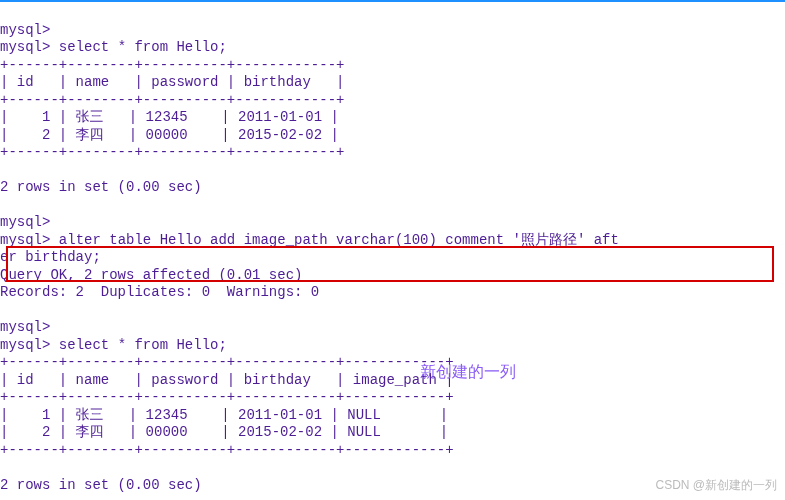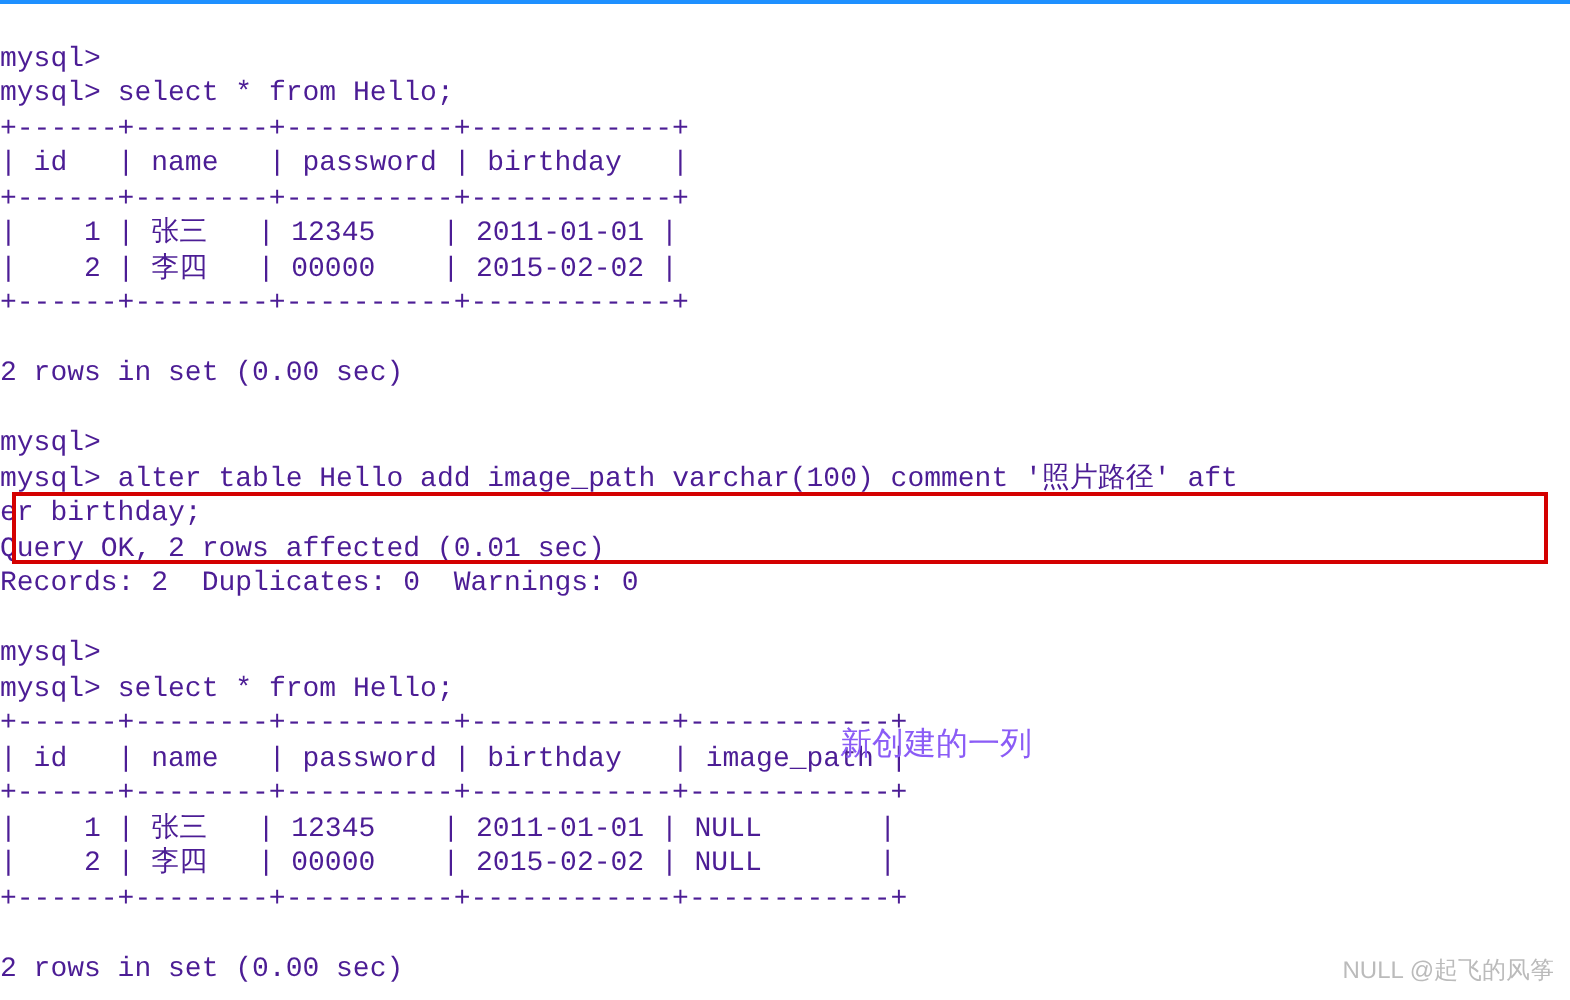--- a/index.html
+++ b/index.html
@@ -76,13 +76,13 @@
 <span>+------+--------+----------+------------+------------+</span>
 <span>|    1 | 张三   | 12345    | 2011-01-01 | NULL       |</span>
 <span>|    2 | 李四   | 00000    | 2015-02-02 | NULL       |</span>
 <span>+------+--------+----------+------------+------------+</span>
 
 <span>2 rows in set (0.00 sec)</span>
 </div>
 
 <div class="highlight-box"></div>
 <div class="annotation">新创建的一列</div>
-<div class="watermark">NULL @起飞的风筝</div>
+<div class="watermark">CSDN @新创建的一列</div>
 
 </body></html>

